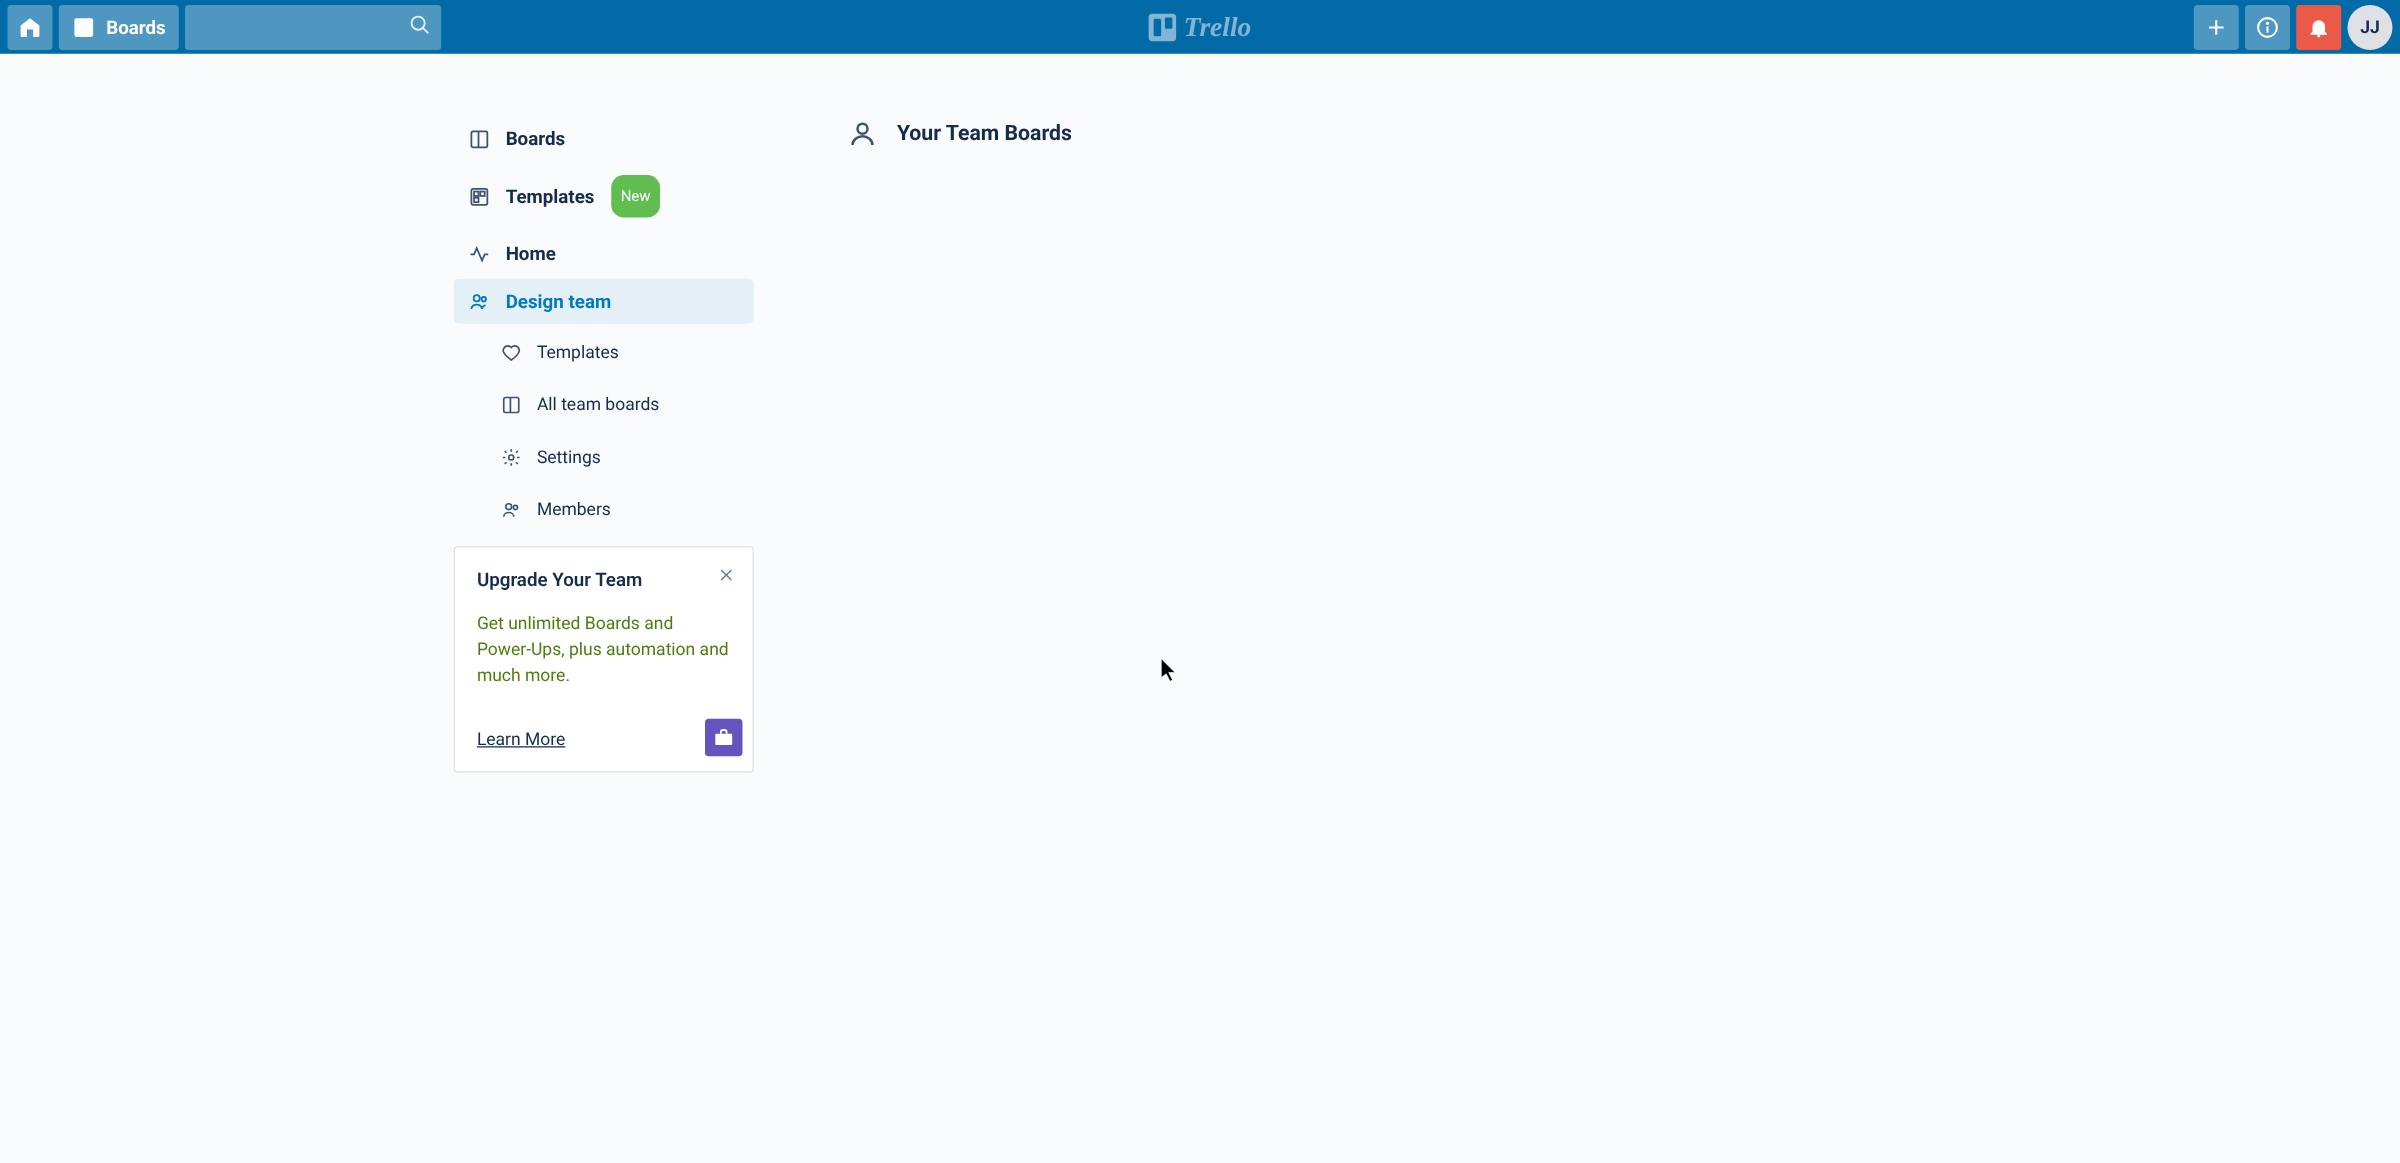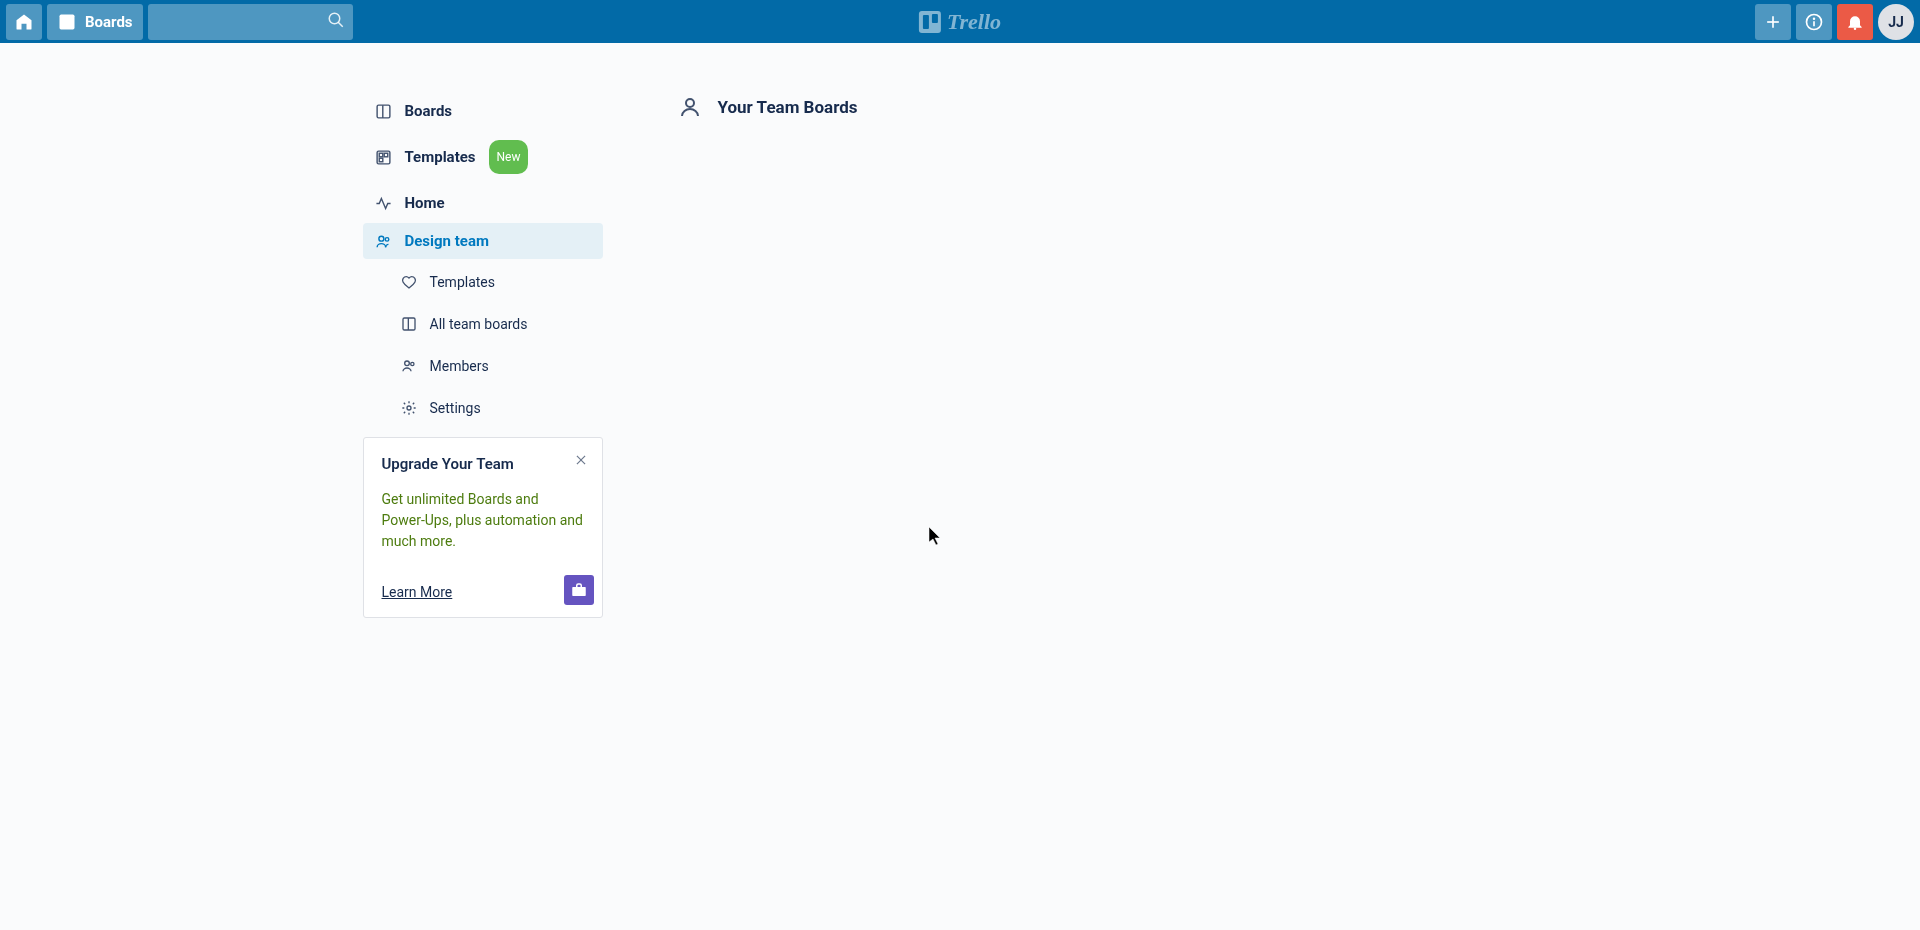--- a/index.html
+++ b/index.html
@@ -415,32 +415,32 @@
     </div>
     <div class="sub-item">
       <svg viewBox="0 0 24 24">
           <rect x="3" y="3" width="18" height="18" rx="2"></rect>
           <line x1="11" y1="3" x2="11" y2="21"></line>
         </svg>
       <span>All team boards</span>
     </div>
     <div class="sub-item">
       <svg viewBox="0 0 24 24">
+          <circle cx="12" cy="12" r="3"></circle>
+          <path d="M12 2v3M12 19v3M4.2 4.2l2.1 2.1M17.7 17.7l2.1 2.1M2 12h3M19 12h3M4.2 19.8l2.1-2.1M17.7 6.3l2.1-2.1"></path>
+        </svg>
+      <span>Settings</span>
+    </div>
+    <div class="sub-item">
+      <svg viewBox="0 0 24 24">
           <circle cx="9" cy="8" r="3.5"></circle>
           <circle cx="17" cy="9" r="2.5"></circle>
           <path d="M3 20c0-3 3-5 6-5s6 2 6 5"></path>
         </svg>
       <span>Members</span>
-    </div>
-    <div class="sub-item">
-      <svg viewBox="0 0 24 24">
-          <circle cx="12" cy="12" r="3"></circle>
-          <path d="M12 2v3M12 19v3M4.2 4.2l2.1 2.1M17.7 17.7l2.1 2.1M2 12h3M19 12h3M4.2 19.8l2.1-2.1M17.7 6.3l2.1-2.1"></path>
-        </svg>
-      <span>Settings</span>
     </div>
     <div class="upgrade-card">
       <span class="upgrade-close">
         <svg viewBox="0 0 24 24" width="14" height="14">
             <line x1="5" y1="5" x2="19" y2="19" stroke="#6b778c" stroke-width="2"></line>
             <line x1="19" y1="5" x2="5" y2="19" stroke="#6b778c" stroke-width="2"></line>
           </svg>
       </span>
       <div class="upgrade-title">Upgrade Your Team</div>
       <div class="upgrade-text">Get unlimited Boards and Power-Ups, plus automation and much more.</div>

